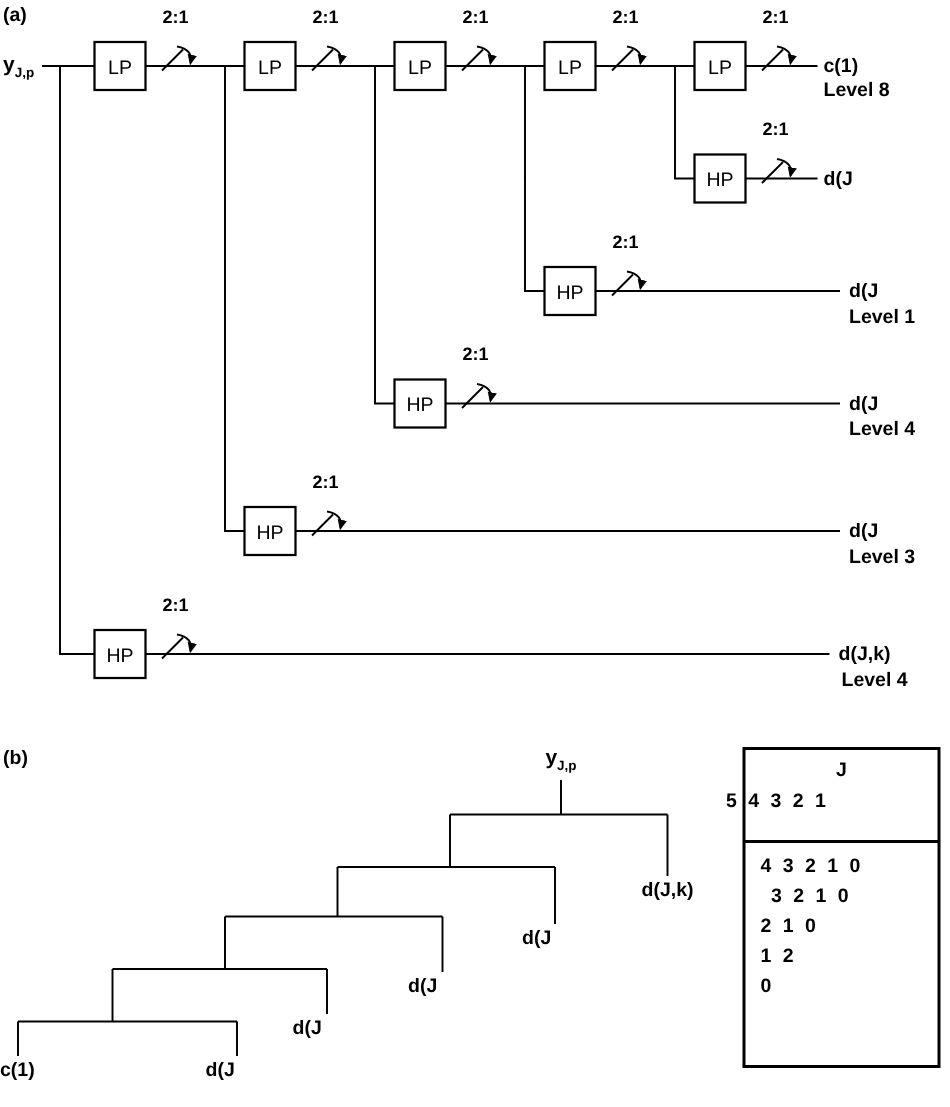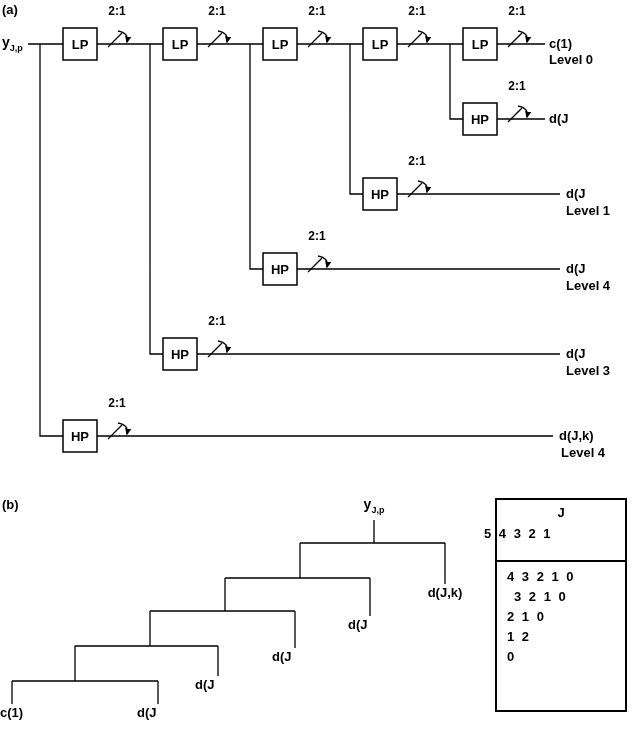--- a/index.html
+++ b/index.html
@@ -5,21 +5,21 @@
   * { margin:0; padding:0; box-sizing:border-box; }
   html,body { background:#fff; }
   .canvas {
     position:relative; width:633px; height:738px; background:#fff;
     font-family:"Liberation Sans", sans-serif; color:#000; overflow:hidden;
   }
   .art { position:absolute; left:0; top:0; }
   .t { position:absolute; font-weight:bold; font-size:13px; white-space:nowrap; line-height:1.2; }
   .boxlbl {
     position:absolute; display:flex; align-items:center; justify-content:center;
-    font-weight:bold; font-size:13px;
+    font-weight:normal; font-size:13px;
   }
   .dslbl { position:absolute; width:32px; text-align:center; font-weight:bold; font-size:12px; }
   .sub { font-size:9px; vertical-align:-4px; font-weight:bold; }
   .center { text-align:center; }
   .siglbl { font-size:14px; }
   .tbl { letter-spacing:2px; }
 </style>
 </head>
 <body>
 
@@ -129,21 +129,21 @@
   <div class="dslbl" style="left:301px;top:4px">2:1</div>
   <div class="dslbl" style="left:401px;top:4px">2:1</div>
   <div class="dslbl" style="left:501px;top:4px">2:1</div>
   <div class="dslbl" style="left:501px;top:79px">2:1</div>
   <div class="dslbl" style="left:401px;top:154px">2:1</div>
   <div class="dslbl" style="left:301px;top:229px">2:1</div>
   <div class="dslbl" style="left:201px;top:314px">2:1</div>
   <div class="dslbl" style="left:101px;top:396px">2:1</div>
 
   <div class="t" style="left:549px;top:36px">c(1)</div>
-  <div class="t" style="left:549px;top:52px">Level 0</div>
+  <div class="t" style="left:549px;top:52px">Level 8</div>
 
   <div class="t" style="left:549px;top:111px">d(J</div>
 
   <div class="t" style="left:566px;top:186px">d(J</div>
   <div class="t" style="left:566px;top:203px">Level 1</div>
 
   <div class="t" style="left:566px;top:261px">d(J</div>
   <div class="t" style="left:566px;top:278px">Level 4</div>
 
   <div class="t" style="left:566px;top:346px">d(J</div>

